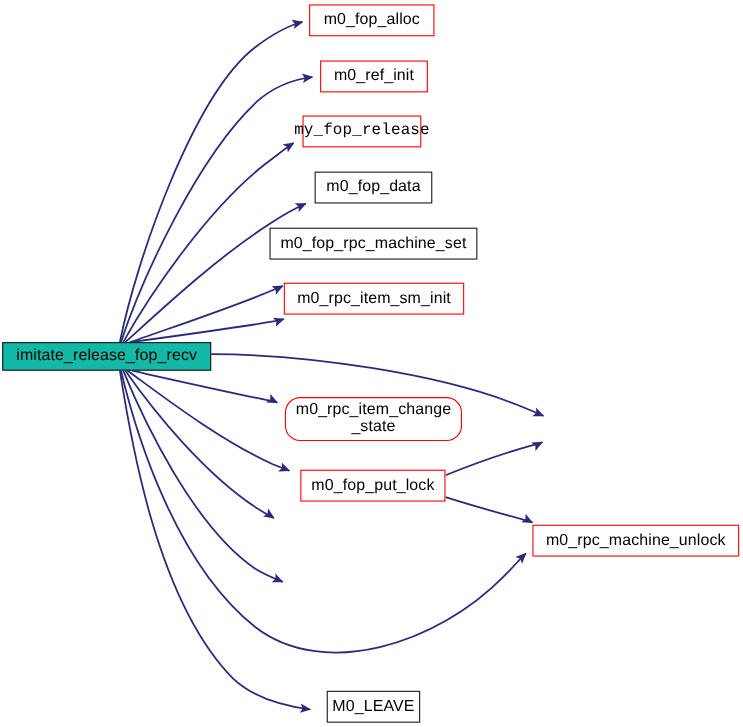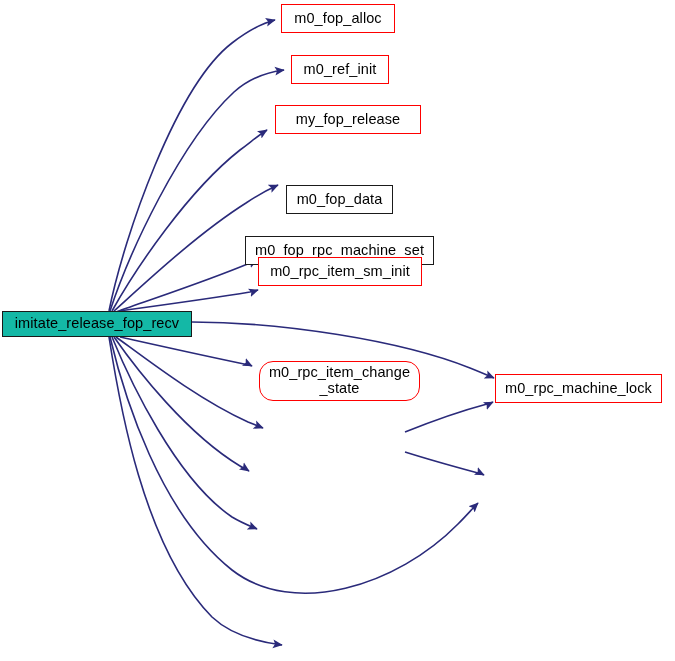--- a/index.html
+++ b/index.html
@@ -35,21 +35,20 @@
     border: 1px solid #ff0000;
     color: #000000;
     font-size: 14.5px;
     line-height: 1.08;
     letter-spacing: 0.1px;
     white-space: pre-line;
     z-index: 5;
   }
   .node.black-border {
     border: 1px solid #1a1a1a;
-    margin-top: 29px;
   }
   .node.root {
     background: #14b8a6;
     border: 1px solid #1a1a1a;
   }
   .node-label {
     display: block;
     padding: 0 2px;
     text-align: center;
   }
@@ -89,43 +88,49 @@
   </div>
 
   <div class="node" style="left:281px; top:4px; width:114px; height:29px;">
     <span class="node-label">m0_fop_alloc</span>
   </div>
 
   <div class="node" style="left:291px; top:55px; width:98px; height:29px;">
     <span class="node-label">m0_ref_init</span>
   </div>
 
-  <div class="node" style="left:275px; top:105px; width:146px; height:29px;">
+  <div class="node" style="left:275px; top:105px; width:108px; height:29px;font-family:Liberation Mono, monospace;">
     <span class="node-label">my_fop_release</span>
   </div>
 
   <div class="node black-border" style="left:286px; top:156px; width:107px; height:29px;">
     <span class="node-label">m0_fop_data</span>
   </div>
 
   <div class="node black-border" style="left:245px; top:207px; width:189px; height:29px;">
     <span class="node-label">m0_fop_rpc_machine_set</span>
   </div>
 
   <div class="node" style="left:258px; top:257px; width:164px; height:29px;">
     <span class="node-label">m0_rpc_item_sm_init</span>
   </div>
 
   <div class="node" style="left:259px; top:361px; width:161px; height:40px;border-radius:14px;">
     <span class="node-label">m0_rpc_item_change
 _state</span>
   </div>
 
+  <div class="node" style="left:273px; top:427px; width:132px; height:29px;">
+    <span class="node-label">m0_fop_put_lock</span>
+  </div>
 
 
 
-
-  <div class="node" style="left:495px; top:374px; width:167px; height:29px;">
-    <span class="node-label">m0_rpc_machine_lock</span>
+  <div class="node black-border" style="left:297px; top:628px; width:85px; height:29px;">
+    <span class="node-label">M0_LEAVE</span>
   </div>
 
+
+  <div class="node" style="left:484px; top:477px; width:188px; height:29px;">
+    <span class="node-label">m0_rpc_machine_unlock</span>
+  </div>
 
 </div>
 
 </body></html>

